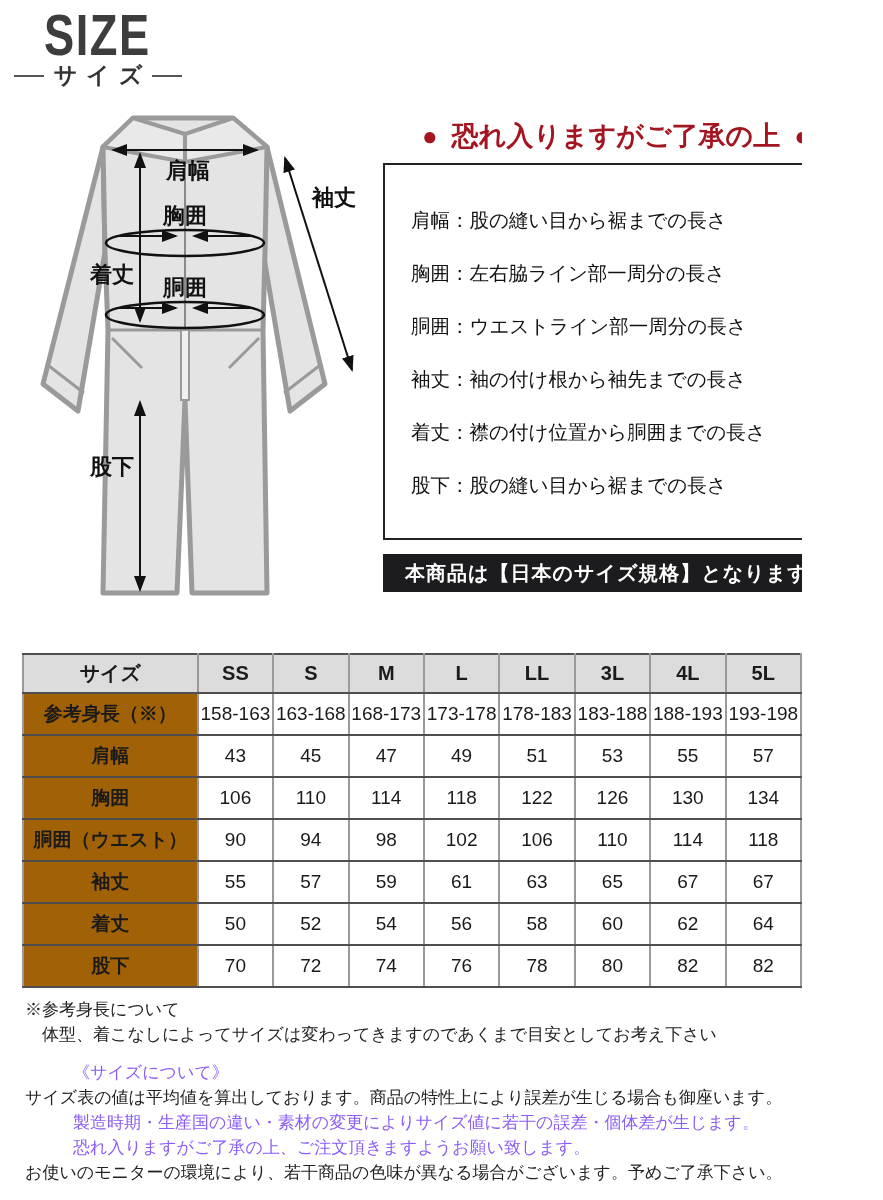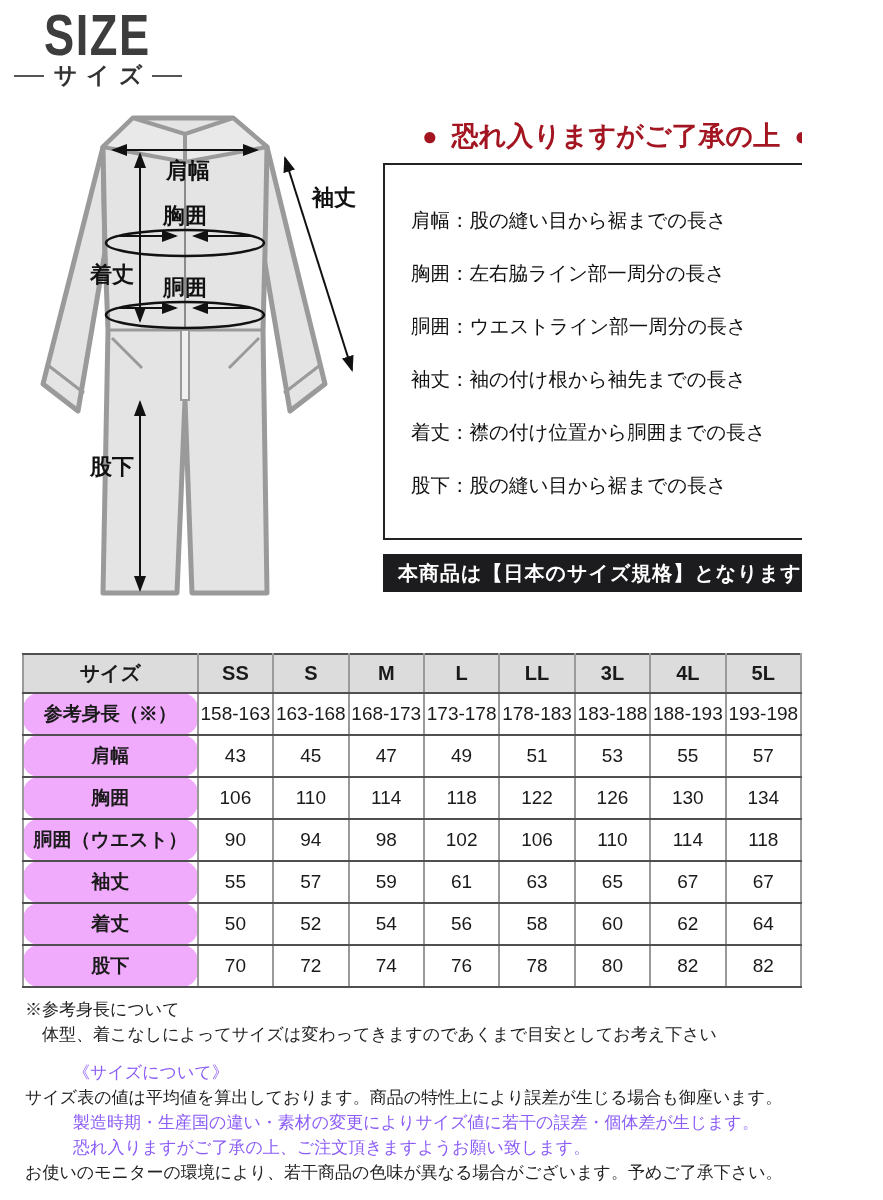--- a/index.html
+++ b/index.html
@@ -25,30 +25,30 @@
   .panel-heading{display:flex;align-items:center;justify-content:center;gap:14px;
                  font-size:27px;font-weight:bold;color:#a31621;height:40px;}
   .panel-heading .dot{font-size:26px;line-height:1;}
   .def-box{margin-top:7px;height:377px;border:2px solid #222;background:#fff;
            box-sizing:border-box;padding:42px 0 0 26px;}
   .def-row{height:27px;margin-bottom:26px;font-size:19.5px;color:#111;
            display:flex;align-items:center;}
   .def-row .term{font-weight:normal;}
   .black-bar{margin-top:14px;height:38px;background:#1c1c1e;color:#ffffff;
              font-size:20px;font-weight:bold;display:flex;align-items:center;
-             padding-left:15px;letter-spacing:1px;}
+             padding-left:22px;letter-spacing:1px;}
 
   
   .size-table{position:absolute;left:22px;top:653px;border-collapse:collapse;}
   .size-table th,.size-table td{border-left:2px solid #9a9a9a;border-right:2px solid #9a9a9a;
              border-top:2px solid #4f4f4f;border-bottom:2px solid #4f4f4f;
              text-align:center;vertical-align:middle;font-size:19px;padding:0;}
   .size-table thead th{background:#dcdcdc;height:37px;font-weight:bold;font-size:20px;}
   .size-table td{height:40px;background:#fff;font-weight:normal;}
-  .size-table td.rowlabel{background:#f0abfc;font-weight:bold;font-size:19px;border-radius:16px;}
+  .size-table td.rowlabel{background:#a16207;font-weight:bold;font-size:19px;}
 
   
   .notes{position:absolute;left:25px;top:997px;font-size:17px;line-height:25px;color:#222;}
   .notes .red{color:#8b5cf6;margin-left:48px;}
   .notes .gap{height:13px;}
 </style>
 </head>
 <body>
 
 <div class="page">

